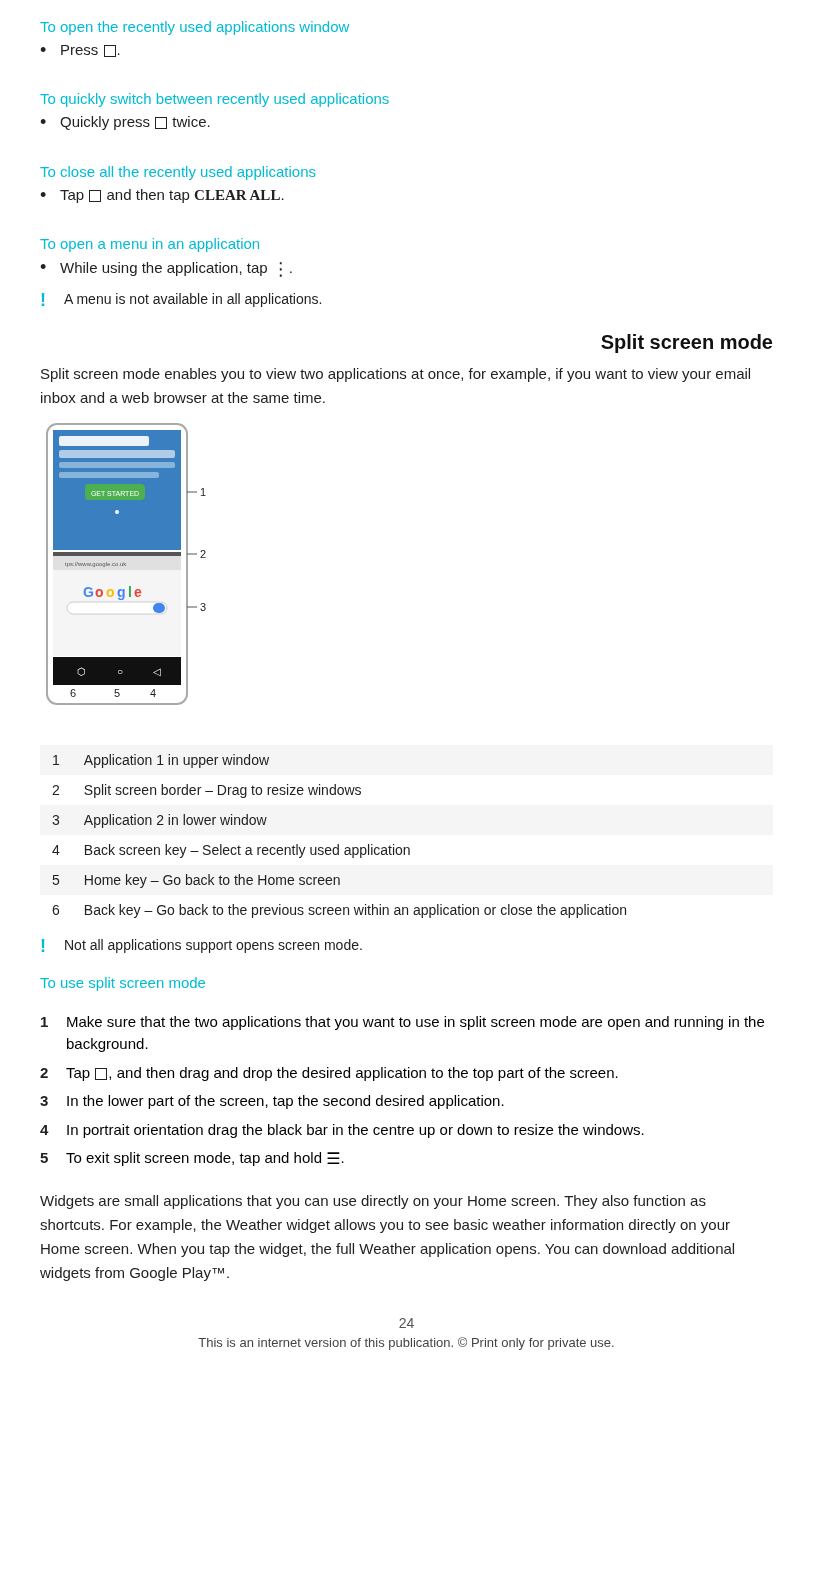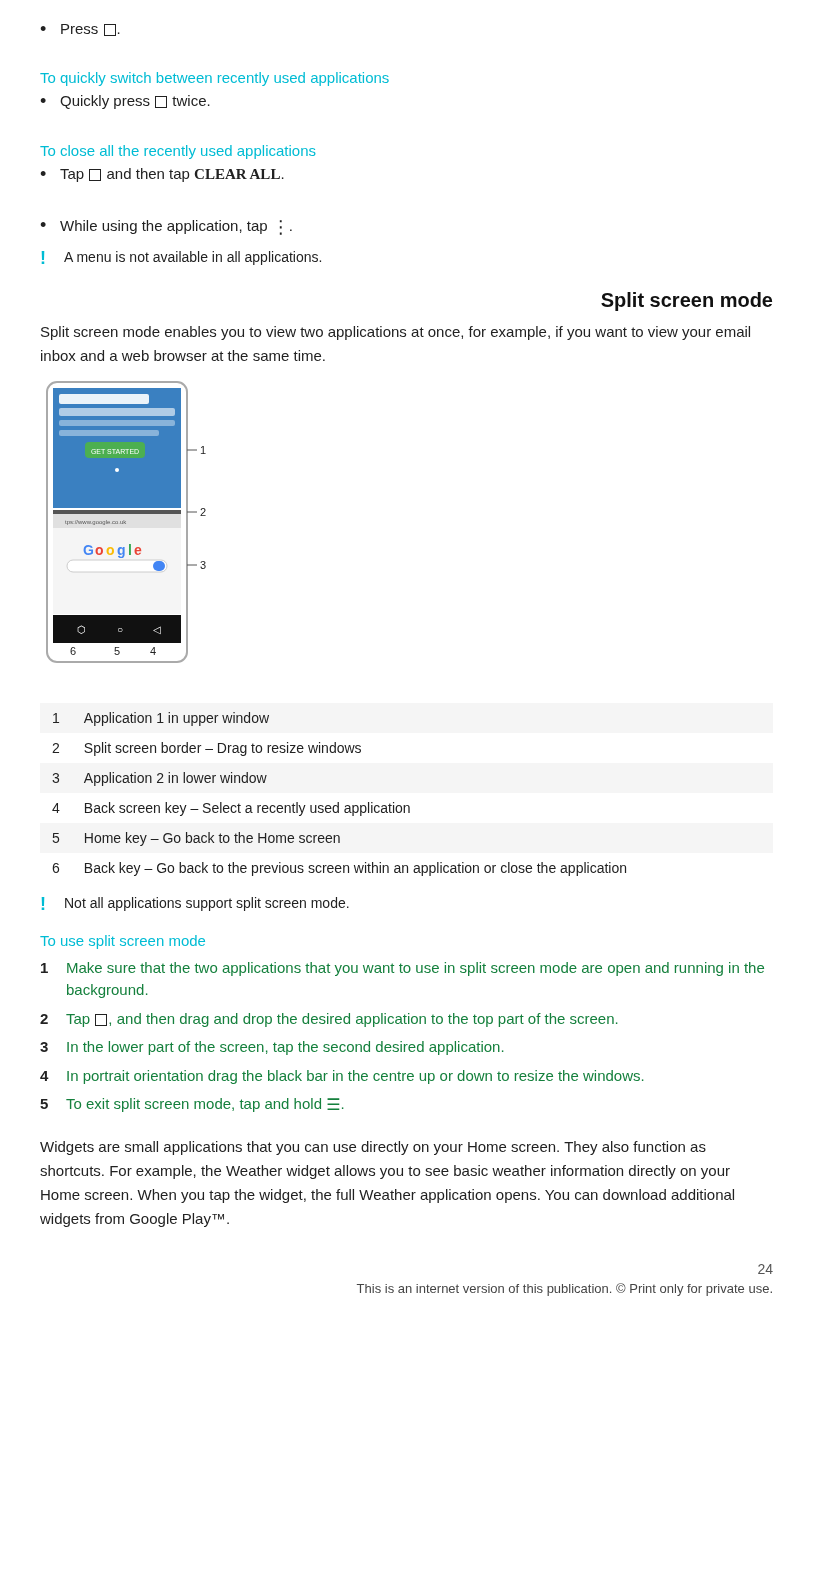--- a/index.html
+++ b/index.html
@@ -114,51 +114,52 @@
       min-width: 22px;
       font-size: 15px;
       font-weight: bold;
       color: #222;
       margin-right: 4px;
       line-height: 1.5;
     }
     .numbered-list .n-text {
       font-size: 15px;
       line-height: 1.5;
-      color: #15803d;
+      color: #000000;
     }
     .bold { font-weight: bold; font-family: Liberation Serif, serif; }
     .page-footer {
-      text-align: right;
+      text-align: center;
       margin-top: 30px;
       font-size: 13px;
       color: #444;
     }
     .page-num {
       font-size: 14px;
       color: #555;
       margin-bottom: 4px;
     }
     .sq-icon {
       display: inline-block;
       width: 12px;
       height: 12px;
       border: 1.5px solid #222;
       vertical-align: middle;
       margin: 0 1px;
     }
     .section-gap { margin-top: 28px; }
-    .cyan-heading { margin-top: 16px; margin-bottom: 8px; }
+    .cyan-heading { margin-top: 16px; margin-bottom: 20px; }
   </style>
 </head>
 <body>
 
 <div>
 
   <div>
+    <p class="section-heading cyan">To open the recently used applications window</p>
     <div class="bullet-item">
       <span class="bullet-dot">•</span>
       <span class="bullet-text">Press <span class="sq-icon"></span>.</span>
     </div>
   </div>
 
   <div class="section-gap">
     <p class="section-heading cyan">To quickly switch between recently used applications</p>
     <div class="bullet-item">
       <span class="bullet-dot">•</span>
@@ -168,20 +169,21 @@
 
   <div class="section-gap">
     <p class="section-heading cyan">To close all the recently used applications</p>
     <div class="bullet-item">
       <span class="bullet-dot">•</span>
       <span class="bullet-text">Tap <span class="sq-icon"></span> and then tap <span class="bold">CLEAR ALL</span>.</span>
     </div>
   </div>
 
   <div class="section-gap">
+    <p class="section-heading cyan">To open a menu in an application</p>
     <div class="bullet-item">
       <span class="bullet-dot">•</span>
       <span class="bullet-text">While using the application, tap <span style="font-size:18px;vertical-align:middle;letter-spacing:-1px;">⋮</span>.</span>
     </div>
     <div class="note-row">
       <span class="note-icon" style="color:#00bcd4;">!</span>
       <span class="note-text">A menu is not available in all applications.</span>
     </div>
   </div>
 
@@ -275,21 +277,21 @@
       </tr>
       <tr>
         <td class="num-col">6</td>
         <td>Back key – Go back to the previous screen within an application or close the application</td>
       </tr>
     </tbody>
   </table>
 
   <div class="note-row">
     <span class="note-icon" style="color:#00bcd4;">!</span>
-    <span class="note-text">Not all applications support split screen mode.</span>
+    <span class="note-text">Not all applications support opens screen mode.</span>
   </div>
 
   <div class="cyan-heading">
     <p class="section-heading cyan">To use split screen mode</p>
   </div>
 
   <div class="numbered-list">
     <div class="n-row">
       <span class="n-num">1</span>
       <span class="n-text">Make sure that the two applications that you want to use in split screen mode are open and running in the background.</span>

